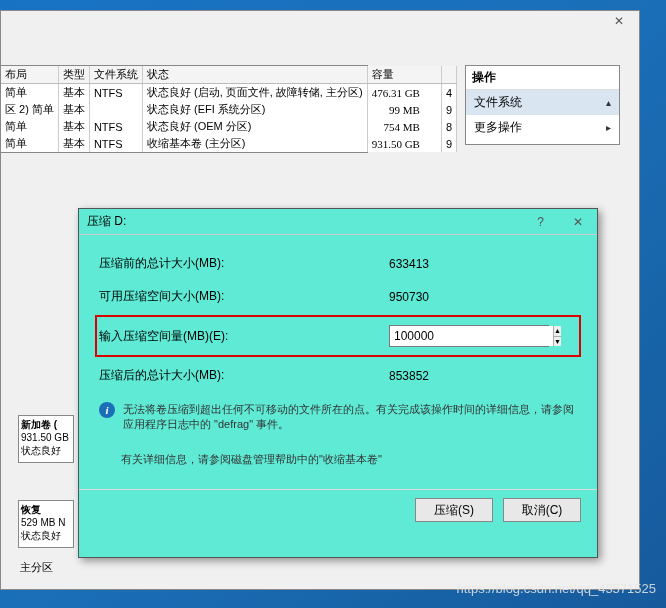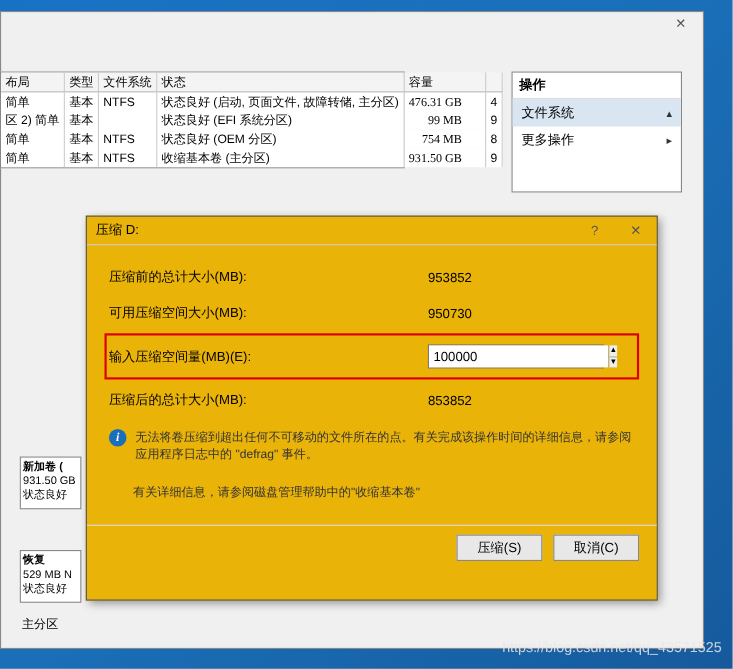--- a/index.html
+++ b/index.html
@@ -47,21 +47,21 @@
   }
   table.disks th {
     background: #f4f4f4;
     border-bottom: 1px solid #bbb;
     font-weight: normal;
   }
   table.disks td.r { text-align: right; padding-right: 21px; font-family: Liberation Serif, serif;}
   .actions-pane {
     position: absolute;
     top: 65px; left: 465px;
-    width: 155px; height: 110px;
+    width: 155px; height: 80px;
     background: #fff;
     border: 1px solid #888;
   }
   .actions-pane .hdr {
     padding: 3px 6px;
     font-weight: bold;
     border-bottom: 1px solid #ddd;
   }
   .actions-pane .row {
     padding: 4px 8px;
@@ -86,23 +86,23 @@
   #db2 { top: 500px; height: 48px;}
 
   .footer-lbl {
     position: absolute;
     top: 560px; left: 20px;
     font-size: 11px;
   }
 
   .dialog {
     position: absolute;
-    top: 196px; left: 78px;
+    top: 208px; left: 78px;
     width: 520px; height: 350px;
-    background: #eab308;
+    background: #5eead4;
     border: 1px solid #555;
     box-shadow: 3px 3px 8px rgba(0,0,0,0.4);
   }
   .dialog .titlebar {
     height: 26px;
     display: flex; align-items: center;
     justify-content: space-between;
     padding: 0 2px 0 8px;
     border-bottom: 1px solid #ccc;
   }
@@ -269,21 +269,21 @@
   <div class="titlebar">
     <span class="ttl">压缩 D:</span>
     <span class="controls">
       <span>?</span>
       <span>✕</span>
     </span>
   </div>
   <div class="dlg-body">
     <div class="form-row">
       <div class="lbl">压缩前的总计大小(MB):</div>
-      <div class="val">953852</div>
+      <div class="val">633413</div>
     </div>
     <div class="form-row">
       <div class="lbl">可用压缩空间大小(MB):</div>
       <div class="val">950730</div>
     </div>
     <div class="form-row highlight-row">
       <div class="lbl">输入压缩空间量(MB)(E):</div>
       <div class="val">
         <div class="val-input-wrap">
           <input value="100000" style="">

